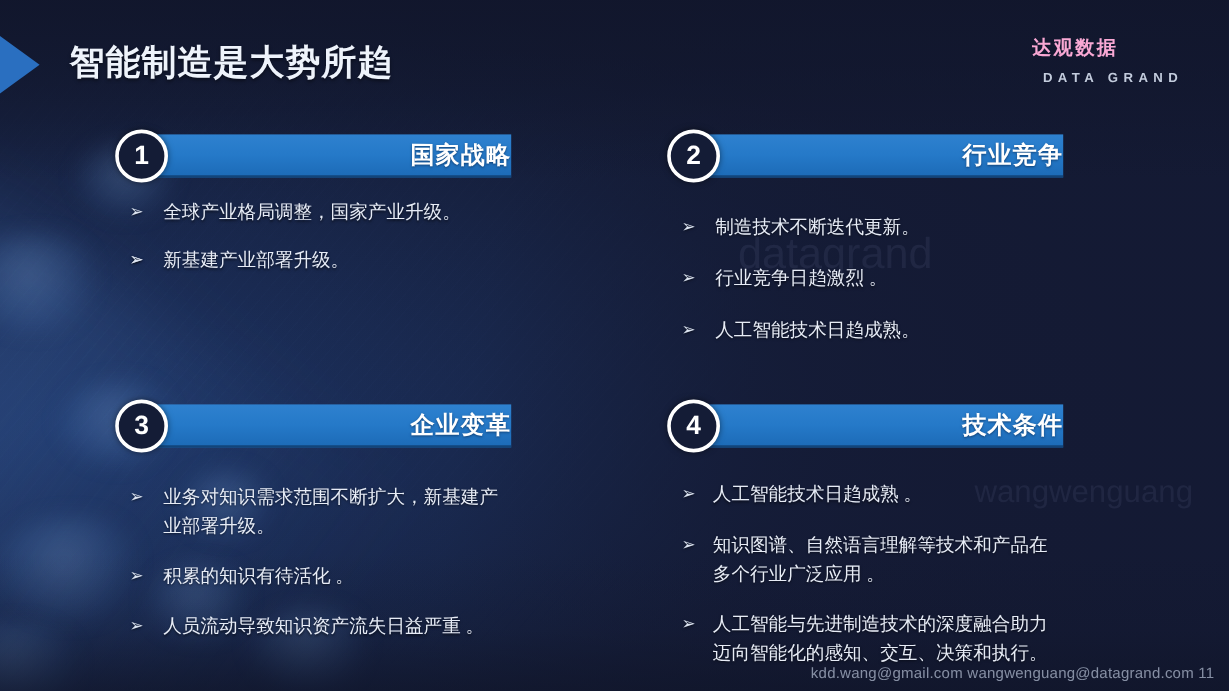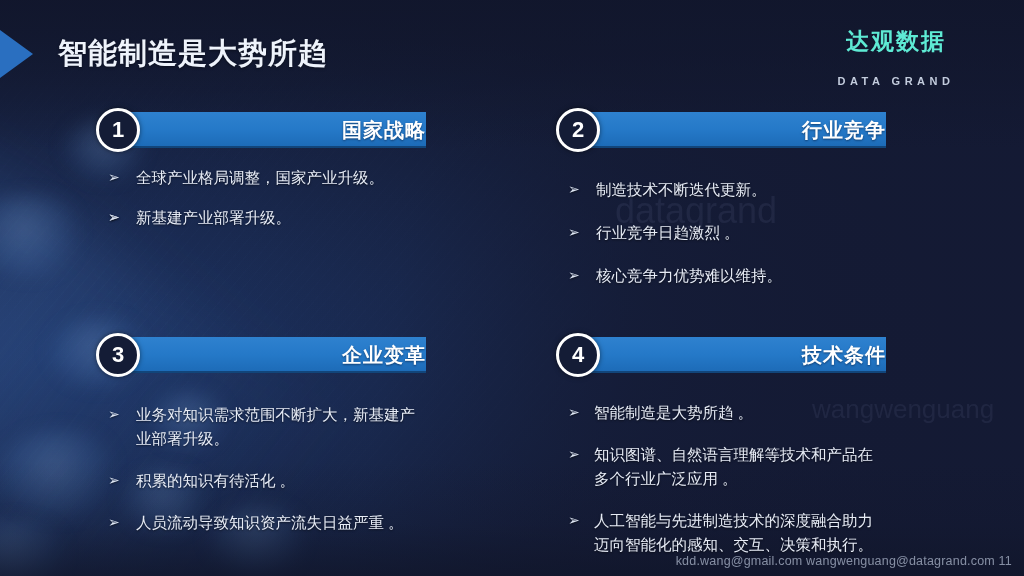--- a/index.html
+++ b/index.html
@@ -111,33 +111,34 @@
   }
 
   .logo {
     position: absolute;
     right: 38px;
     top: 27px;
     text-align: center;
     width: 180px;
   }
   .logo-cn {
-    font-size: 23px;
-    font-weight: 700;
-    color: #5eead4;
+    font-size: 16px;
+    font-weight: 700;
+    color: #f9a8d4;
     letter-spacing: 2px;
     line-height: 28px;
   }
   .logo-en {
-    margin-top: 20px;
+    margin-top: 4px;
     font-size: 11px;
     font-weight: 700;
     color: #c3ccdd;
     letter-spacing: 4.5px;
     line-height: 13px;
+    text-align: right;
   }
 
   
   .card { position: absolute; }
   .card.c1 { left: 96px;  top: 112px; width: 330px; }
   .card.c2 { left: 556px; top: 112px; width: 330px; }
   .card.c3 { left: 96px;  top: 337px; width: 330px; }
   .card.c4 { left: 556px; top: 337px; width: 330px; }
 
   .card-head {
@@ -306,21 +307,21 @@
       <div class="bullet">
         <span class="arrow">➢</span>
         <span>制造技术不断迭代更新。</span>
       </div>
       <div class="bullet">
         <span class="arrow">➢</span>
         <span>行业竞争日趋激烈 。</span>
       </div>
       <div class="bullet">
         <span class="arrow">➢</span>
-        <span>核心竞争力优势难以维持。</span>
+        <span>人工智能技术日趋成熟。</span>
       </div>
     </div>
   </div>
 
   <div class="card c3">
     <div class="card-head">
       <div class="head-bar"></div>
       <div class="head-label">企业变革</div>
       <div class="badge">3</div>
     </div>
@@ -342,21 +343,21 @@
 
   <div class="card c4">
     <div class="card-head">
       <div class="head-bar"></div>
       <div class="head-label">技术条件</div>
       <div class="badge">4</div>
     </div>
     <div class="bullets">
       <div class="bullet">
         <span class="arrow">➢</span>
-        <span>智能制造是大势所趋 。</span>
+        <span>人工智能技术日趋成熟 。</span>
       </div>
       <div class="bullet">
         <span class="arrow">➢</span>
         <span>知识图谱、自然语言理解等技术和产品在多个行业广泛应用 。</span>
       </div>
       <div class="bullet">
         <span class="arrow">➢</span>
         <span>人工智能与先进制造技术的深度融合助力迈向智能化的感知、交互、决策和执行。</span>
       </div>
     </div>

